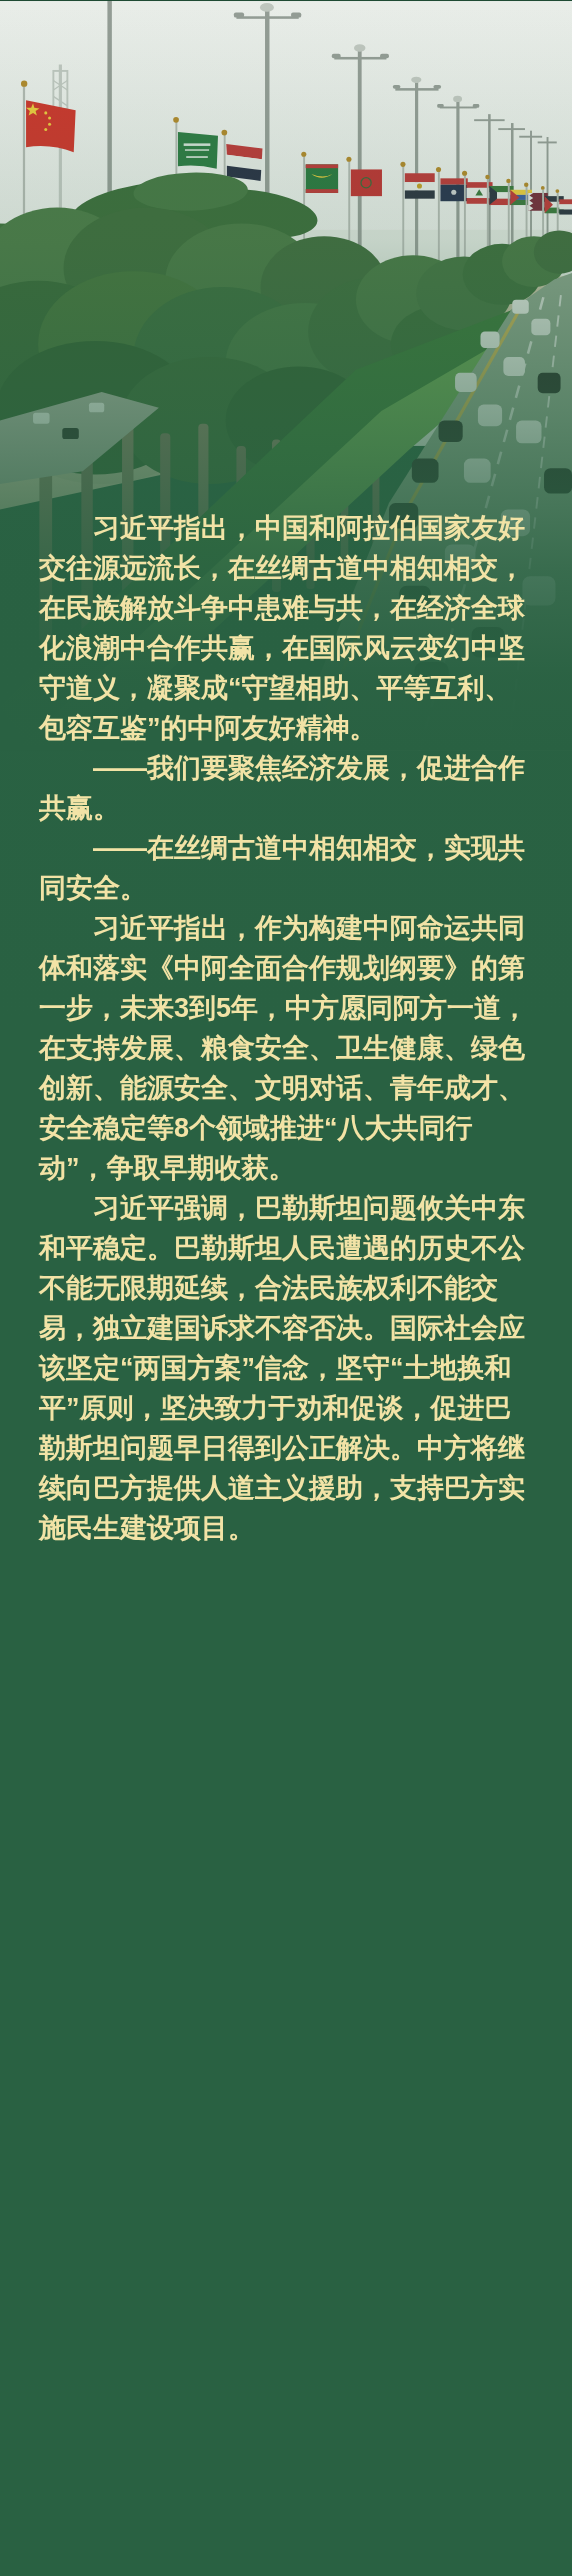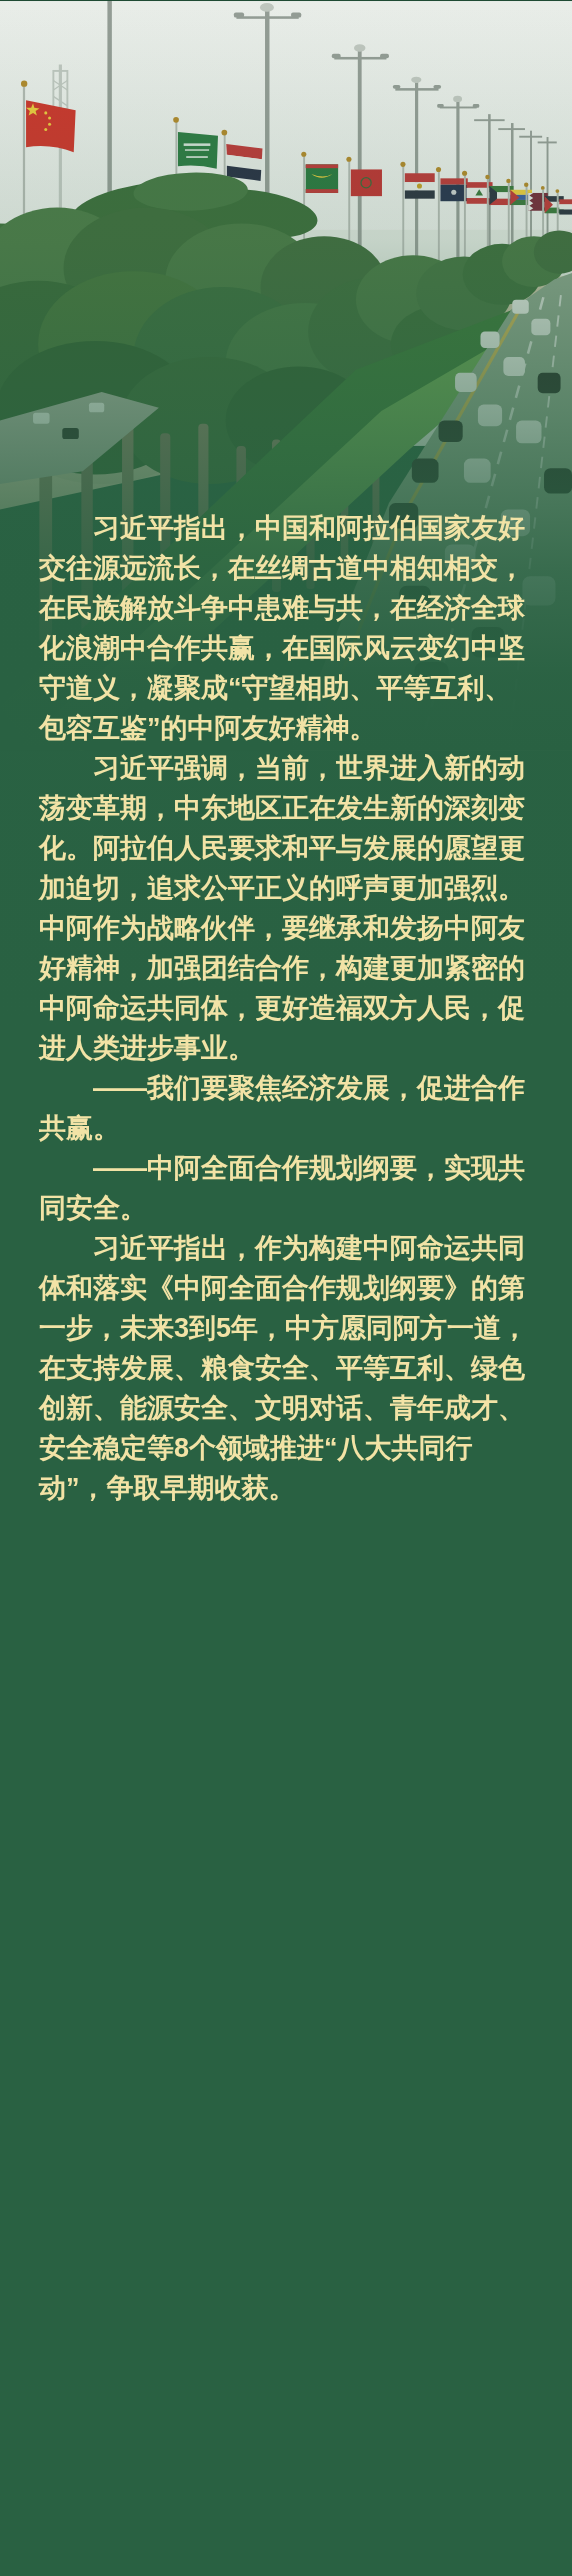--- a/index.html
+++ b/index.html
@@ -296,20 +296,20 @@
         <rect x="742" y="985" width="52" height="48" rx="12" fill="#2c342d"></rect>
         <rect x="652" y="1040" width="54" height="50" rx="13" fill="#1f2722"></rect>
       </g>
 
       <rect x="0" y="0" width="900" height="1180" fill="url(#fade)"></rect>
     </svg>
   </div>
 
   <article class="article">
     <p>习近平指出，中国和阿拉伯国家友好交往源远流长，在丝绸古道中相知相交，在民族解放斗争中患难与共，在经济全球化浪潮中合作共赢，在国际风云变幻中坚守道义，凝聚成“守望相助、平等互利、包容互鉴”的中阿友好精神。</p>
-    <p>习近平强调，当前，世界进入新的动荡变革期，中东地区正在发生新的深刻变化。阿拉伯人民要求和平与发展的愿望更加迫切，追求公平正义的呼声更加强烈。中阿作为战略伙伴，要继承和发扬中阿友好精神，加强团结合作，构建更加紧密的中阿命运共同体，更好造福双方人民，促进人类进步事业。</p>
     <p>——我们要聚焦经济发展，促进合作共赢。</p>
-    <p>——中阿全面合作规划纲要，实现共同安全。</p>
-    <p>习近平指出，作为构建中阿命运共同体和落实《中阿全面合作规划纲要》的第一步，未来3到5年，中方愿同阿方一道，在支持发展、粮食安全、平等互利、绿色创新、能源安全、文明对话、青年成才、安全稳定等8个领域推进“八大共同行动”，争取早期收获。</p>
+    <p>——在丝绸古道中相知相交，实现共同安全。</p>
+    <p>习近平指出，作为构建中阿命运共同体和落实《中阿全面合作规划纲要》的第一步，未来3到5年，中方愿同阿方一道，在支持发展、粮食安全、卫生健康、绿色创新、能源安全、文明对话、青年成才、安全稳定等8个领域推进“八大共同行动”，争取早期收获。</p>
+    <p>习近平强调，巴勒斯坦问题攸关中东和平稳定。巴勒斯坦人民遭遇的历史不公不能无限期延续，合法民族权利不能交易，独立建国诉求不容否决。国际社会应该坚定“两国方案”信念，坚守“土地换和平”原则，坚决致力于劝和促谈，促进巴勒斯坦问题早日得到公正解决。中方将继续向巴方提供人道主义援助，支持巴方实施民生建设项目。</p>
   </article>
 
 </div>
 
 
 </body></html>

